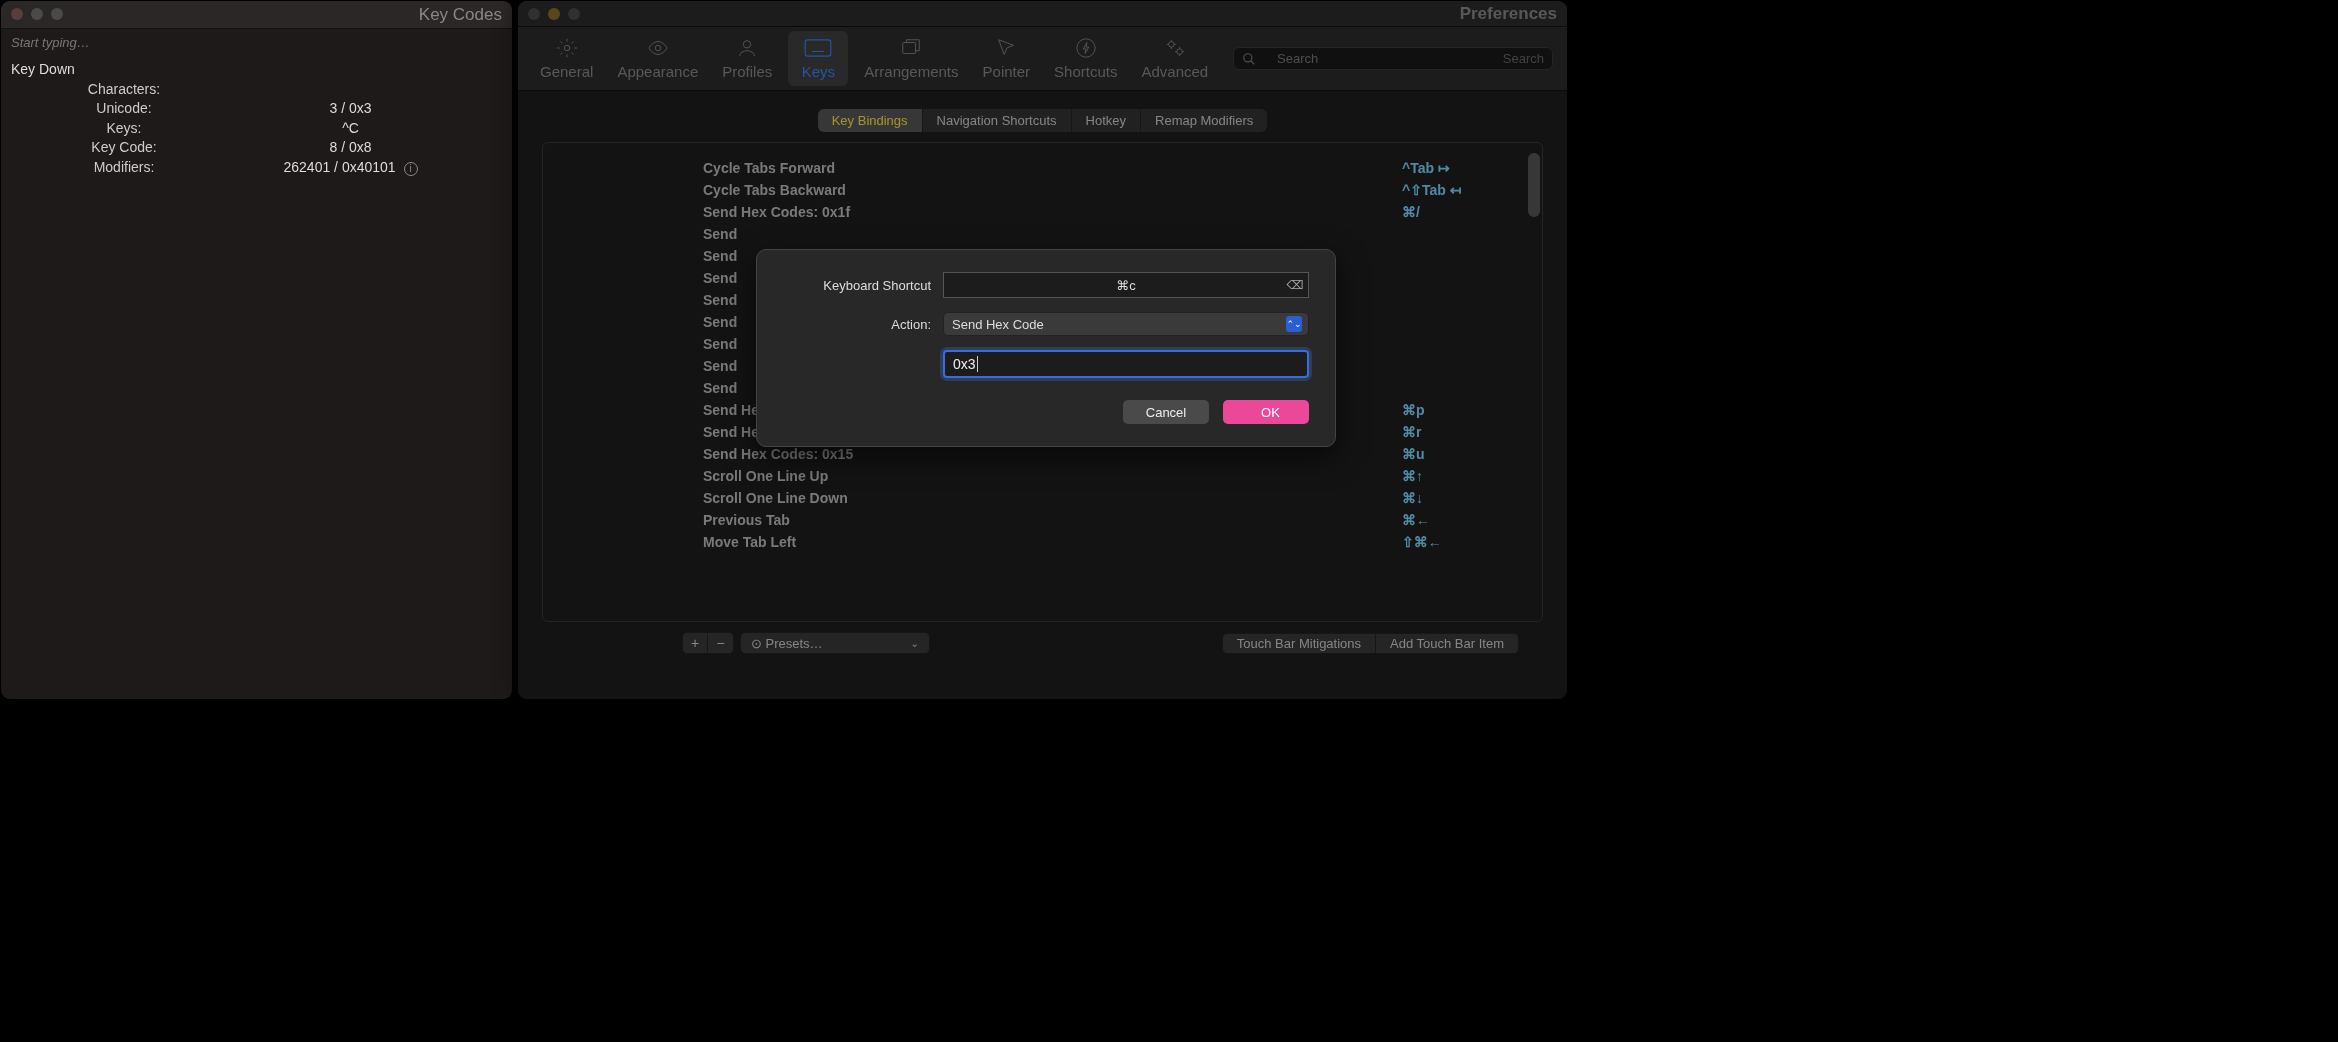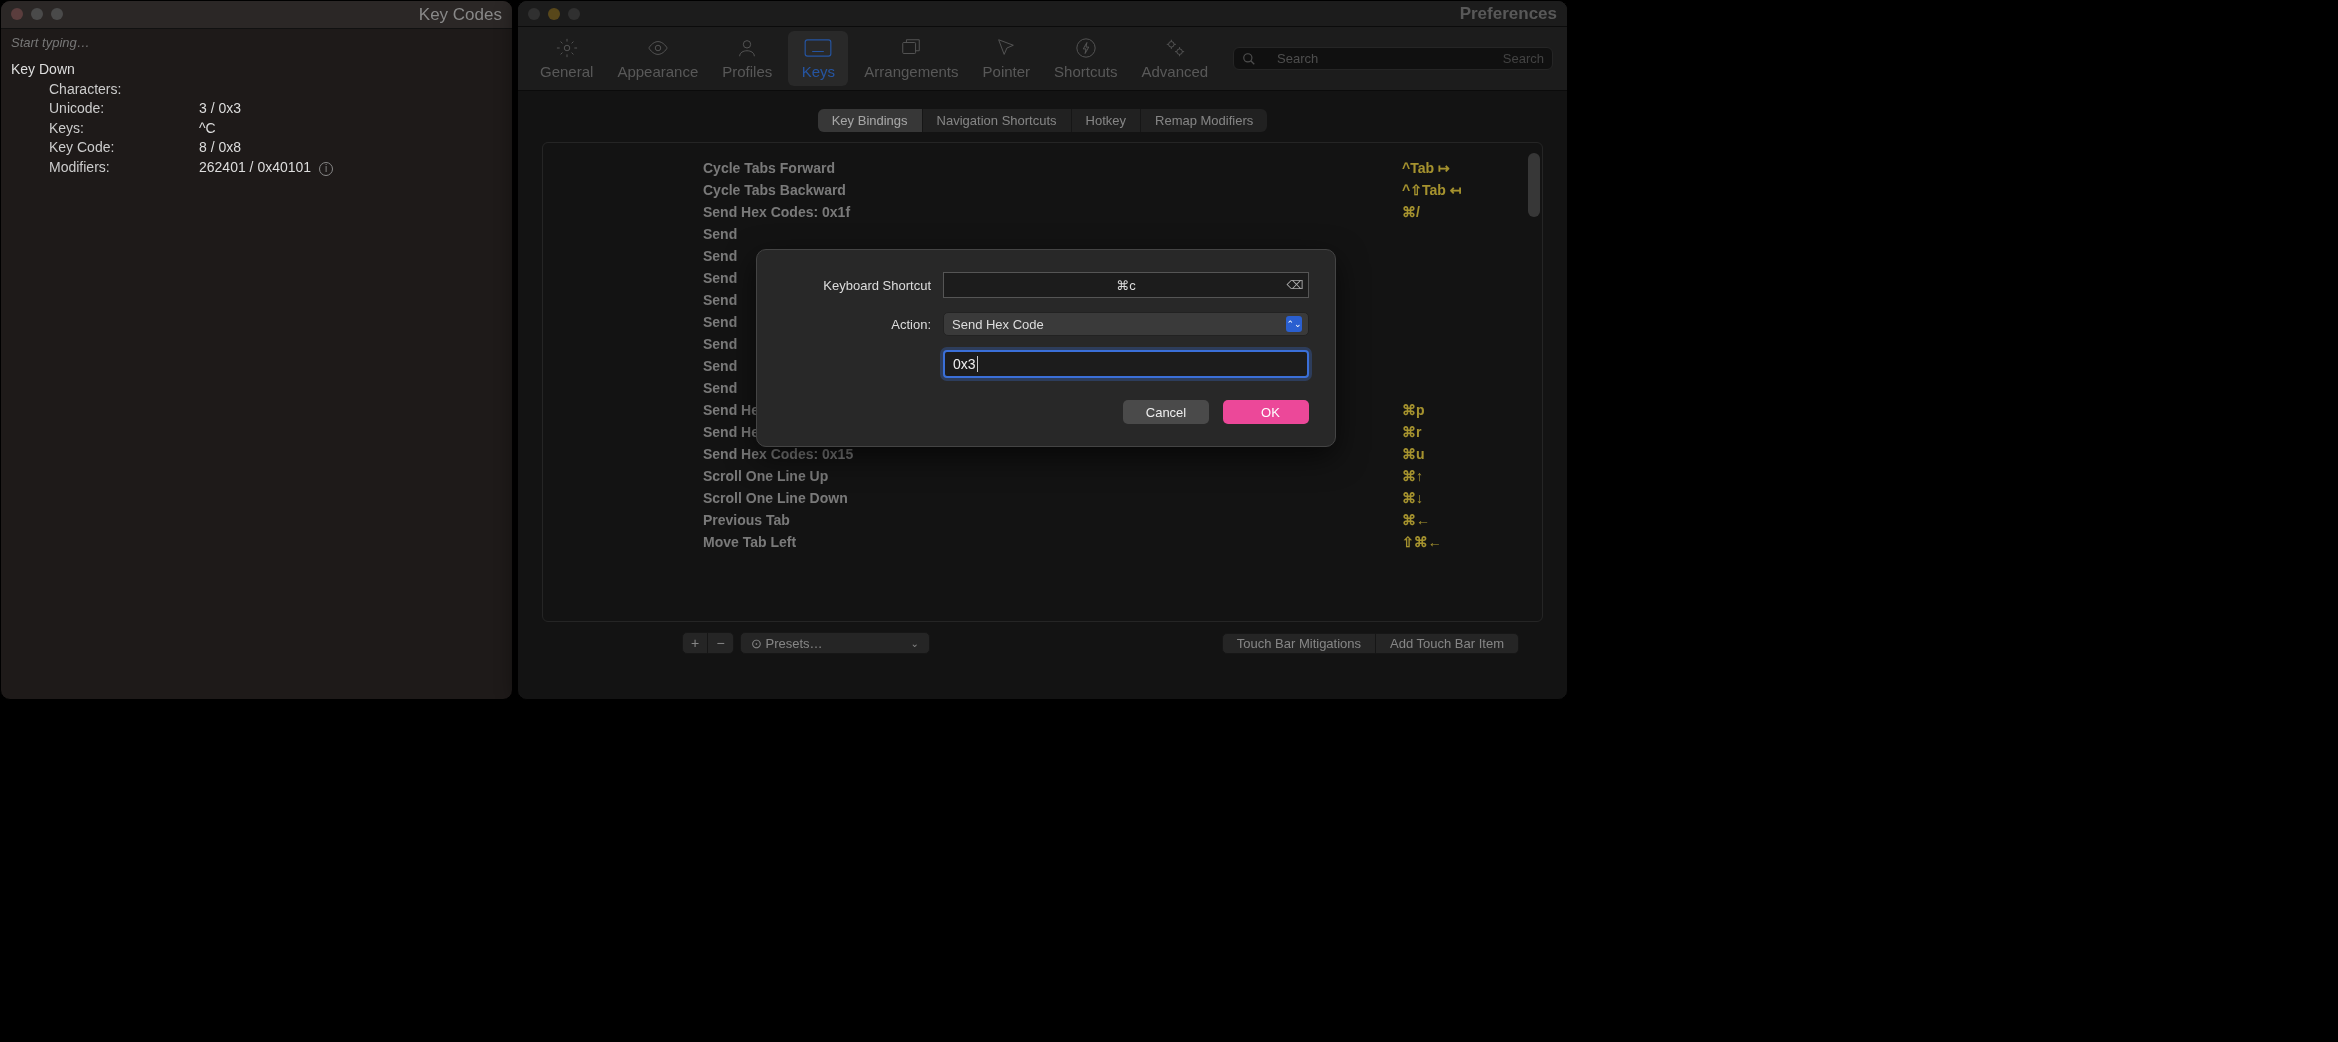--- a/index.html
+++ b/index.html
@@ -92,21 +92,21 @@
     color: #777;
     font-style: italic;
     font-size: 13px;
   }
   #keycodes .content {
     padding: 4px 10px;
     font-size: 14px;
     line-height: 1.4;
     color: #ddd;
   }
-  #keycodes .kv-table { display: grid; grid-template-columns: 150px 1fr; row-gap: 0px; margin-left: 38px; }
+  #keycodes .kv-table { display: grid; grid-template-columns: 150px 1fr; row-gap: 0px; margin-left: 38px; text-align: center; }
   #keycodes .kv-label { color: #ccc; }
   #keycodes .kv-val { color: #ddd; }
   #keycodes .heading { color: #ddd; margin-bottom: 0px; }
   .info-icon {
     display: inline-flex;
     width: 14px; height: 14px;
     border: 1px solid #888;
     border-radius: 50%;
     align-items: center;
     justify-content: center;
@@ -177,21 +177,21 @@
     margin: 0 auto 10px auto;
     overflow: hidden;
   }
   .seg-control .seg {
     padding: 4px 14px;
     font-size: 13px;
     color: #ccc;
     border-right: 1px solid #222;
   }
   .seg-control .seg:last-child { border-right: none; }
-  .seg-control .seg.active { background: #555; color: #ffffff; }
+  .seg-control .seg.active { background: #555; color: #fde047; }
 
   .bindings-panel {
     border: 1px solid #3a3a3a;
     border-radius: 6px;
     background: #1e1e1e;
     height: 480px;
     position: relative;
     overflow: hidden;
     font-weight: bold;
   }
@@ -201,21 +201,21 @@
     padding: 14px 0;
     overflow: hidden;
   }
   .binding-row {
     display: flex;
     justify-content: space-between;
     padding: 3px 40px 3px 160px;
     font-size: 14px;
     color: #bbb;
   }
-  .binding-row .bk { color: #fde047; min-width: 100px; text-align: left; }
+  .binding-row .bk { color: #7dd3fc; min-width: 100px; text-align: left; }
   .scrollbar {
     position: absolute;
     right: 2px;
     top: 10px;
     width: 12px;
     height: 64px;
     background: #555;
     border-radius: 6px;
   }
 

